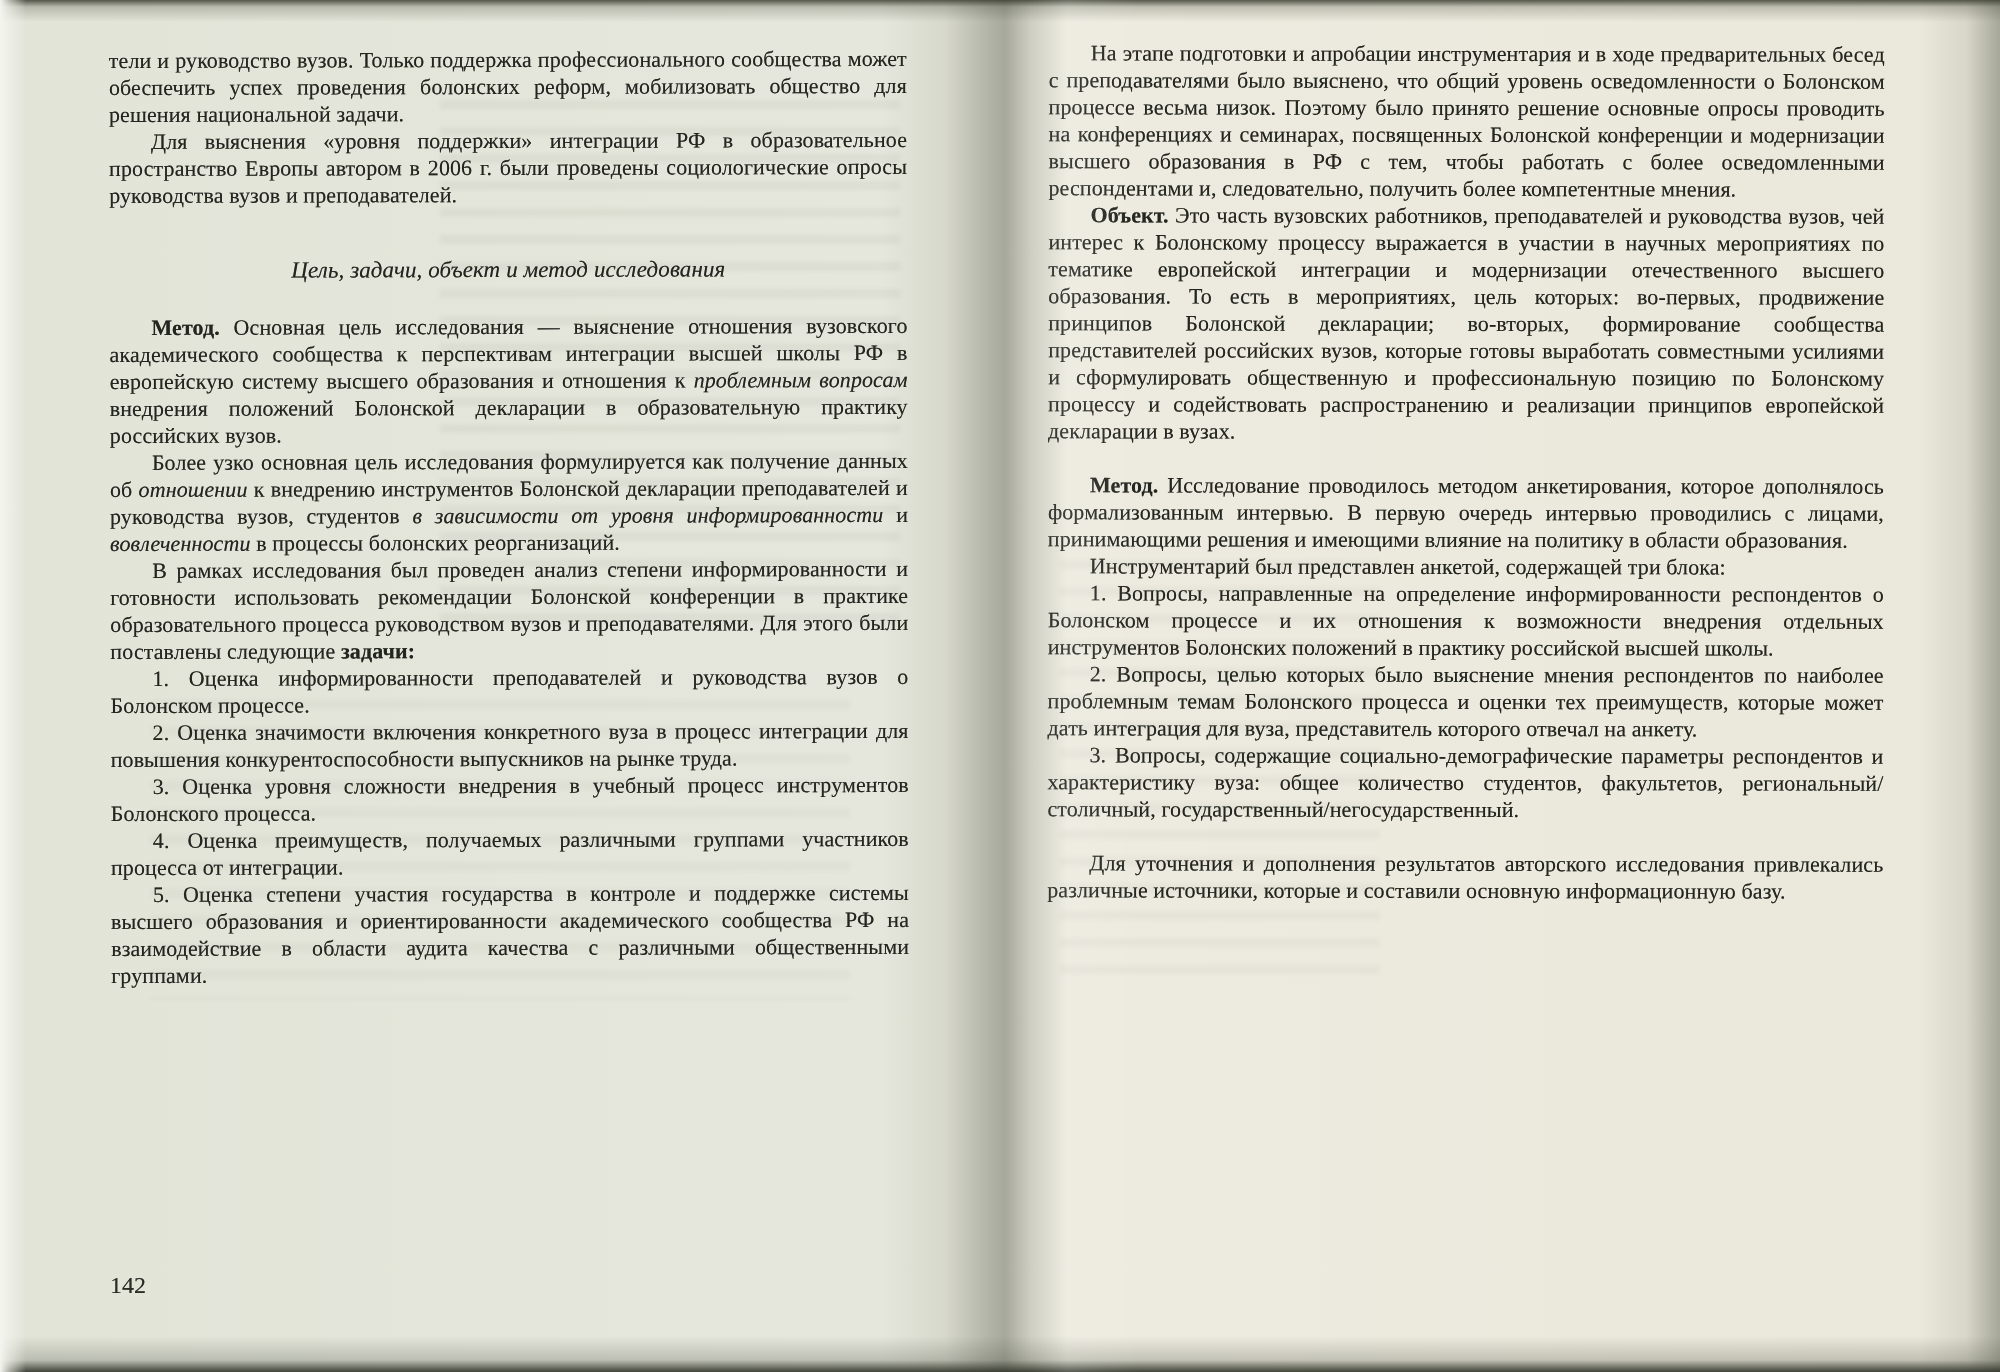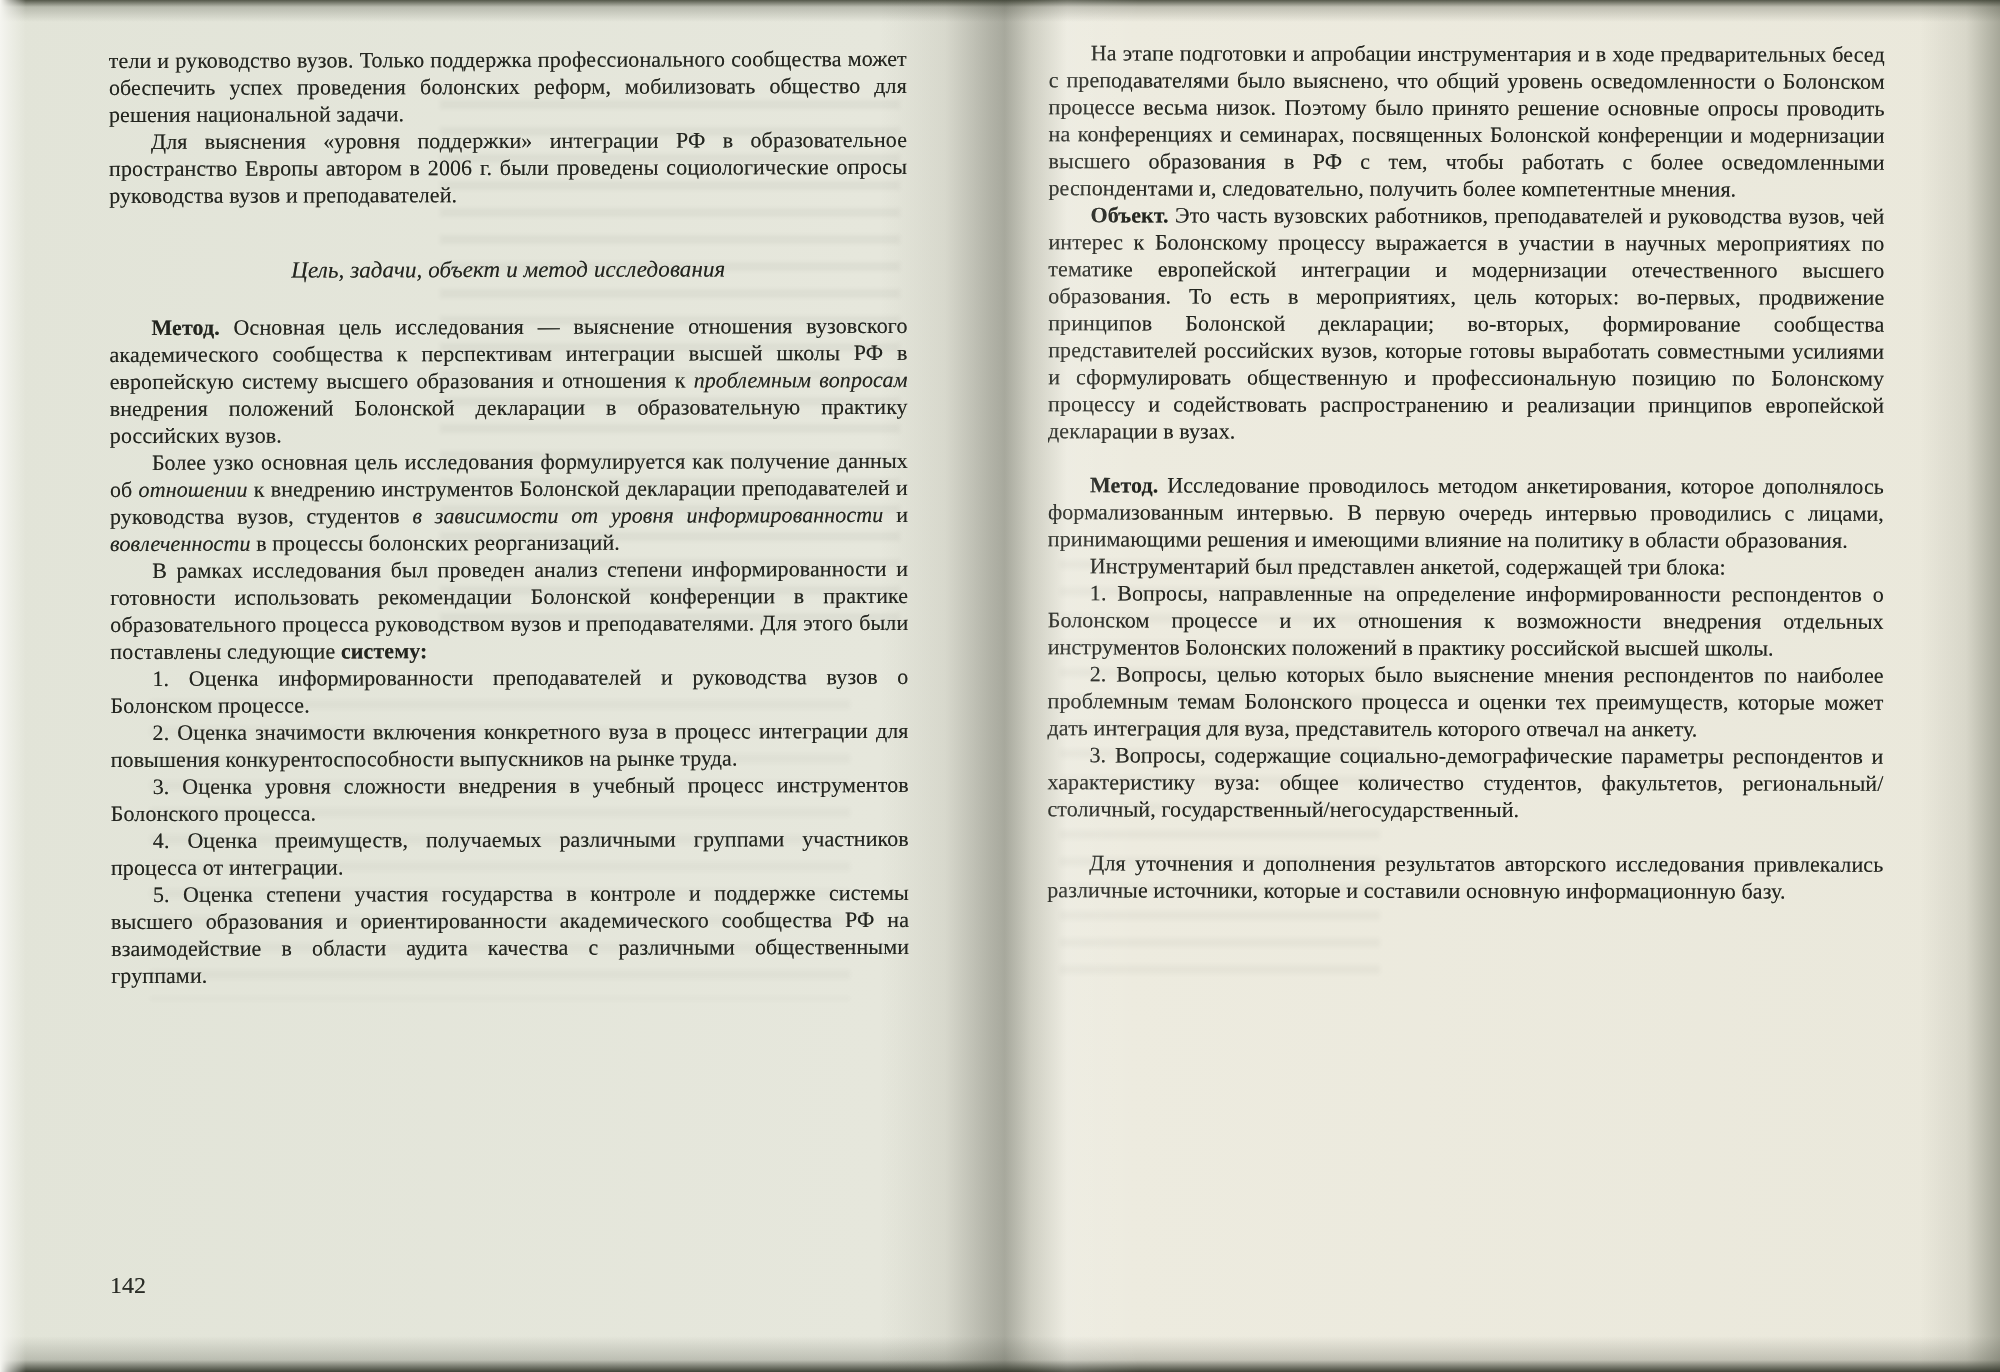--- a/index.html
+++ b/index.html
@@ -85,21 +85,21 @@
   <div class="ghost ghost-left"></div>
   <div class="ghost ghost-left2"></div>
   <div class="ghost ghost-right"></div>
 
   <div class="page-content left">
       <p class="para no-indent"><span>тели и руководство вузов. Только поддержка профессионального сообщества может обеспечить успех проведения болонских реформ, мобилизовать общество для решения национальной задачи.</span></p>
       <p class="para"><span>Для выяснения «уровня поддержки» интеграции РФ в образовательное пространство Европы автором в 2006 г. были проведены социологические опросы руководства вузов и преподавателей.</span></p>
       <h2 class="heading"><span class="i">Цель, задачи, объект и метод исследования</span></h2>
       <p class="para"><span class="b">Метод.</span><span> Основная цель исследования — выяснение отношения вузовского академического сообщества к перспективам интеграции высшей школы РФ в европейскую систему высшего образования и отношения к </span><span class="i">проблемным вопросам</span><span> внедрения положений Болонской декларации в образовательную практику российских вузов.</span></p>
       <p class="para"><span>Более узко основная цель исследования формулируется как получение данных об </span><span class="i">отношении</span><span> к внедрению инструментов Болонской декларации преподавателей и руководства вузов, студентов </span><span class="i">в зависимости от уровня информированности</span><span> и </span><span class="i">вовлеченности</span><span> в процессы болонских реорганизаций.</span></p>
-      <p class="para"><span>В рамках исследования был проведен анализ степени информированности и готовности использовать рекомендации Болонской конференции в практике образовательного процесса руководством вузов и преподавателями. Для этого были поставлены следующие </span><span class="b">систему:</span></p>
+      <p class="para"><span>В рамках исследования был проведен анализ степени информированности и готовности использовать рекомендации Болонской конференции в практике образовательного процесса руководством вузов и преподавателями. Для этого были поставлены следующие </span><span class="b">задачи:</span></p>
       <p class="para"><span>1. Оценка информированности преподавателей и руководства вузов о Болонском процессе.</span></p>
       <p class="para"><span>2. Оценка значимости включения конкретного вуза в процесс интеграции для повышения конкурентоспособности выпускников на рынке труда.</span></p>
       <p class="para"><span>3. Оценка уровня сложности внедрения в учебный процесс инструментов Болонского процесса.</span></p>
       <p class="para"><span>4. Оценка преимуществ, получаемых различными группами участников процесса от интеграции.</span></p>
       <p class="para"><span>5. Оценка степени участия государства в контроле и поддержке системы высшего образования и ориентированности академического сообщества РФ на взаимодействие в области аудита качества с различными общественными группами.</span></p>
     </div>
   <div class="page-content right">
       <p class="para"><span>На этапе подготовки и апробации инструментария и в ходе предварительных бесед с преподавателями было выяснено, что общий уровень осведомленности о Болонском процессе весьма низок. Поэтому было принято решение основные опросы проводить на конференциях и семинарах, посвященных Болонской конференции и модернизации высшего образования в РФ с тем, чтобы работать с более осведомленными респондентами и, следовательно, получить более компетентные мнения.</span></p>
       <p class="para"><span class="b">Объект.</span><span> Это часть вузовских работников, преподавателей и руководства вузов, чей интерес к Болонскому процессу выражается в участии в научных мероприятиях по тематике европейской интеграции и модернизации отечественного высшего образования. То есть в мероприятиях, цель которых: во-первых, продвижение принципов Болонской декларации; во-вторых, формирование сообщества представителей российских вузов, которые готовы выработать совместными усилиями и сформулировать общественную и профессиональную позицию по Болонскому процессу и содействовать распространению и реализации принципов европейской декларации в вузах.</span></p>
       <p class="para gap-above"><span class="b">Метод.</span><span> Исследование проводилось методом анкетирования, которое дополнялось формализованным интервью. В первую очередь интервью проводились с лицами, принимающими решения и имеющими влияние на политику в области образования.</span></p>

